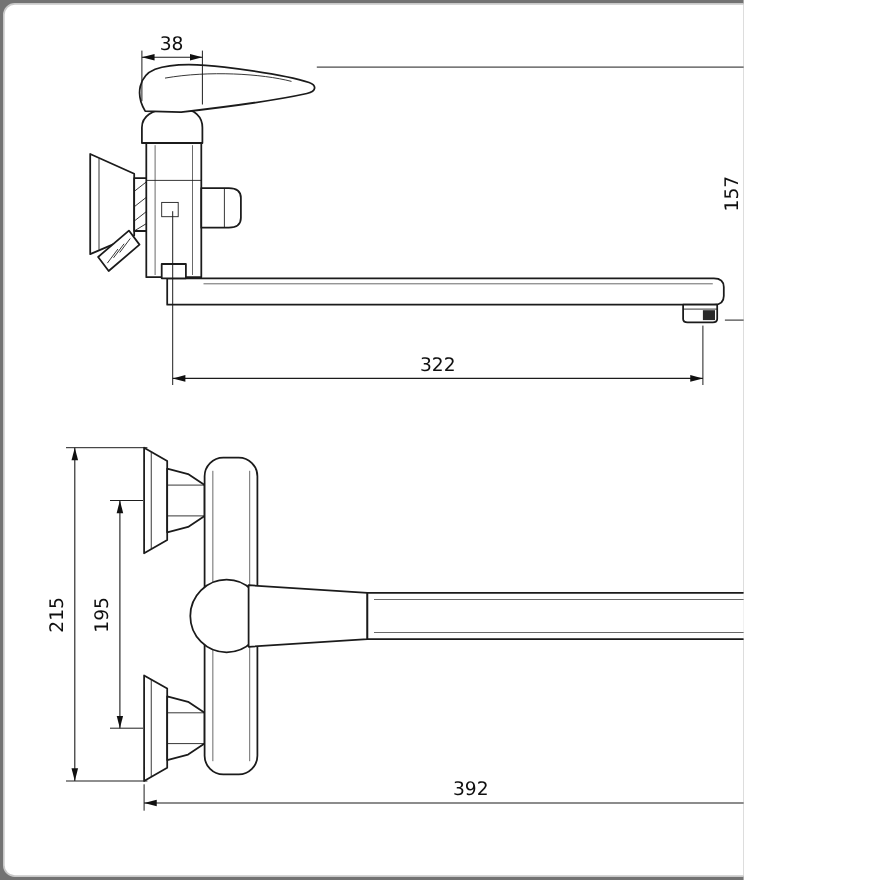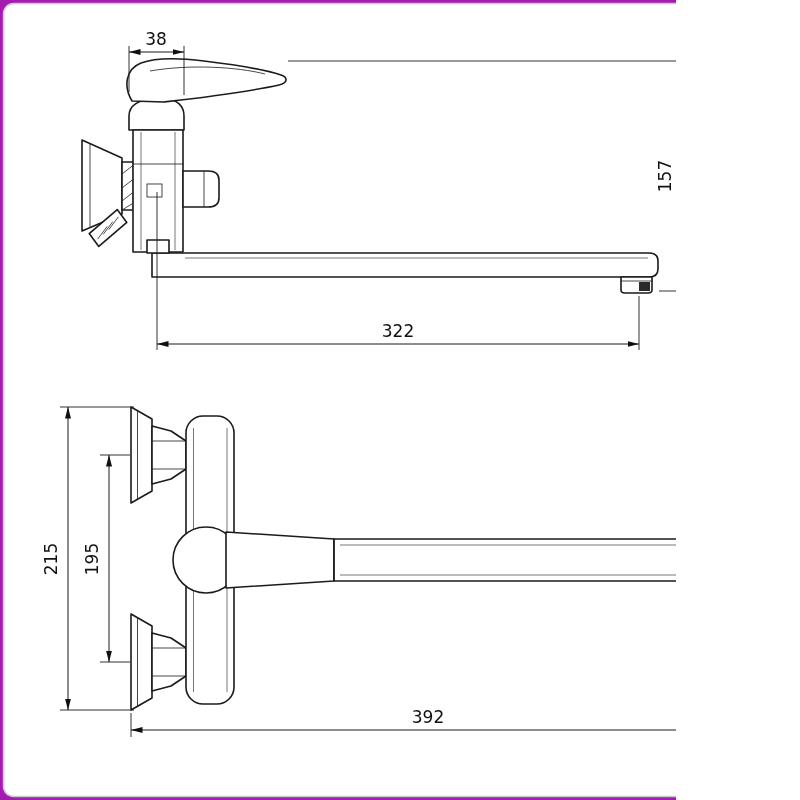--- a/index.html
+++ b/index.html
@@ -1,16 +1,16 @@
 <!DOCTYPE html>
 <html><head>
 <meta charset="utf-8">
 <style>
   html,body{margin:0;padding:0;background:#ffffff;}
-  .page{width:676px;height:800px;position:relative;background:#a21caf;overflow:hidden;}
+  .page{width:676px;height:800px;position:relative;background:#737373;overflow:hidden;}
   svg{display:block;}
   text{font-family:"DejaVu Sans","Liberation Sans",sans-serif;font-size:17px;fill:#101010;}
   .outline{fill:#ffffff;stroke:#1b1b1b;stroke-width:1.6;stroke-linejoin:round;stroke-linecap:round;}
   .thin{fill:none;stroke:#1b1b1b;stroke-width:0.8;}
   .xthin{fill:none;stroke:#1b1b1b;stroke-width:0.6;}
   .dimline{fill:none;stroke:#1b1b1b;stroke-width:1;}
   .extline{fill:none;stroke:#1b1b1b;stroke-width:0.9;}
   .darkfill{fill:#2a2a2a;stroke:none;}
 </style>
 </head>

